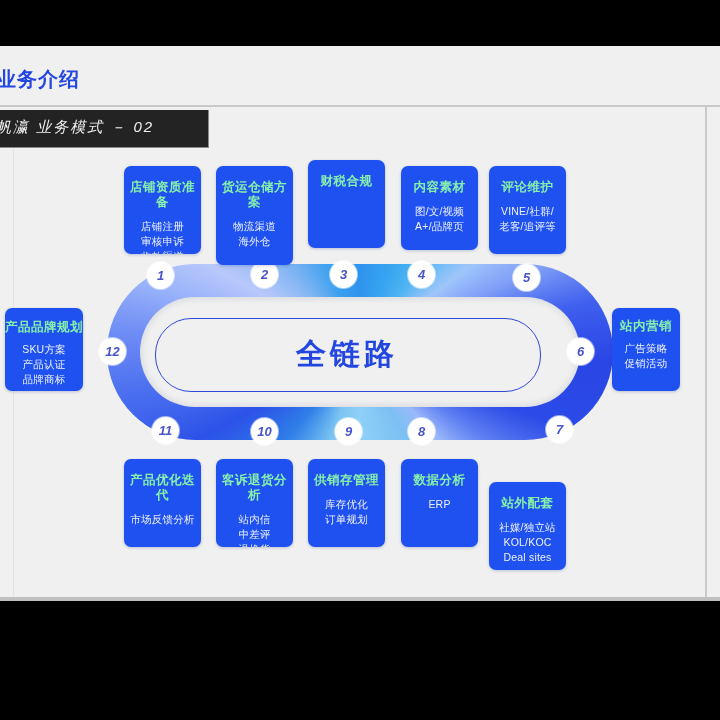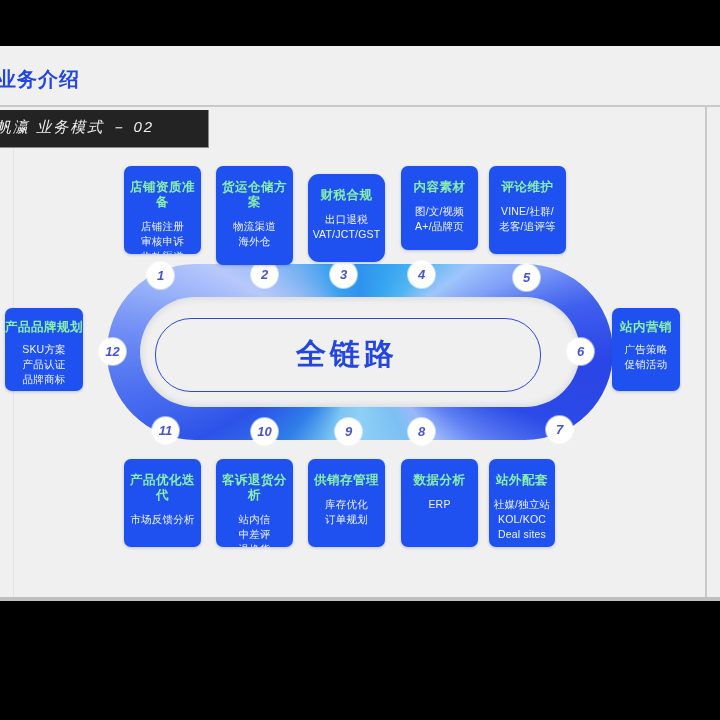--- a/index.html
+++ b/index.html
@@ -155,23 +155,22 @@
   <div class="badge" style="left:99px;top:338px;">12</div>
 
   <div class="card" style="left:124px;top:166px;width:77px;height:88px;">
     <div class="ct">店铺资质准备</div>
     <div class="cs">店铺注册<br>审核申诉<br>收款渠道</div>
   </div>
   <div class="card" style="left:216px;top:166px;width:77px;height:99px;">
     <div class="ct">货运仓储方案</div>
     <div class="cs">物流渠道<br>海外仓</div>
   </div>
-  <div class="card" style="left:308px;top:174px;width:77px;height:88px;border-radius:11px;">
+  <div class="card" style="left:308px;top:160px;width:77px;height:88px;">
     <div class="ct">财税合规</div>
-    <div class="cs">出口退税<br>VAT/JCT/GST</div>
   </div>
   <div class="card" style="left:401px;top:166px;width:77px;height:84px;">
     <div class="ct">内容素材</div>
     <div class="cs">图/文/视频<br>A+/品牌页</div>
   </div>
   <div class="card" style="left:489px;top:166px;width:77px;height:88px;">
     <div class="ct">评论维护</div>
     <div class="cs">VINE/社群/<br>老客/追评等</div>
   </div>
 
@@ -184,30 +183,30 @@
     <div class="cs">站内信<br>中差评<br>退换货</div>
   </div>
   <div class="card" style="left:308px;top:459px;width:77px;height:88px;">
     <div class="ct">供销存管理</div>
     <div class="cs">库存优化<br>订单规划</div>
   </div>
   <div class="card" style="left:401px;top:459px;width:77px;height:88px;">
     <div class="ct">数据分析</div>
     <div class="cs">ERP</div>
   </div>
-  <div class="card" style="left:489px;top:459px;width:66px;height:88px;text-align:center;">
+  <div class="card" style="left:489px;top:482px;width:77px;height:88px;text-align:center;">
     <div class="ct">站外配套</div>
     <div class="cs">社媒/独立站<br>KOL/KOC<br>Deal sites</div>
   </div>
 
   <div class="card side" style="left:5px;top:308px;width:78px;height:83px;">
     <div class="ct">产品品牌规划</div>
     <div class="cs">SKU方案<br>产品认证<br>品牌商标</div>
   </div>
-  <div class="card side" style="left:612px;top:308px;width:68px;height:83px;">
+  <div class="card side" style="left:612px;top:308px;width:68px;height:83px;font-family:Liberation Mono, monospace;">
     <div class="ct">站内营销</div>
     <div class="cs">广告策略<br>促销活动</div>
   </div>
 
   <div class="bottom-rule"></div>
   <div class="bottom-rule2"></div>
   <div class="bottombar"></div>
 
 </div>
 

